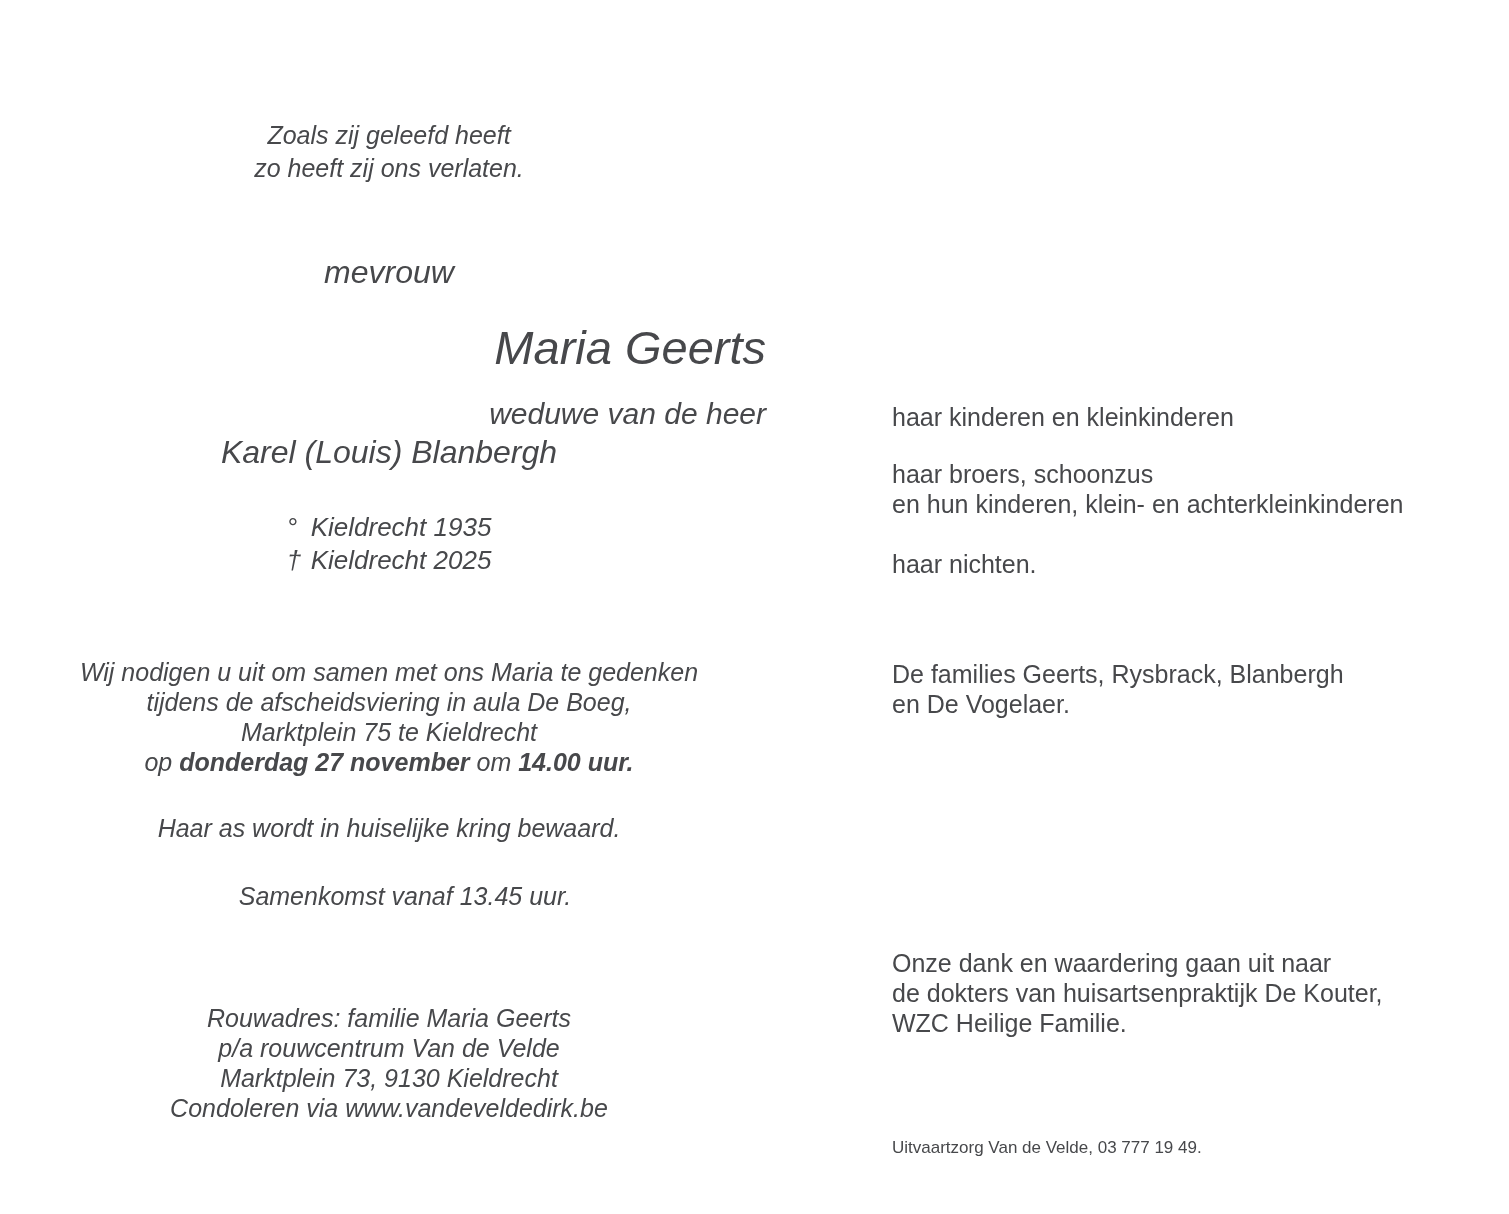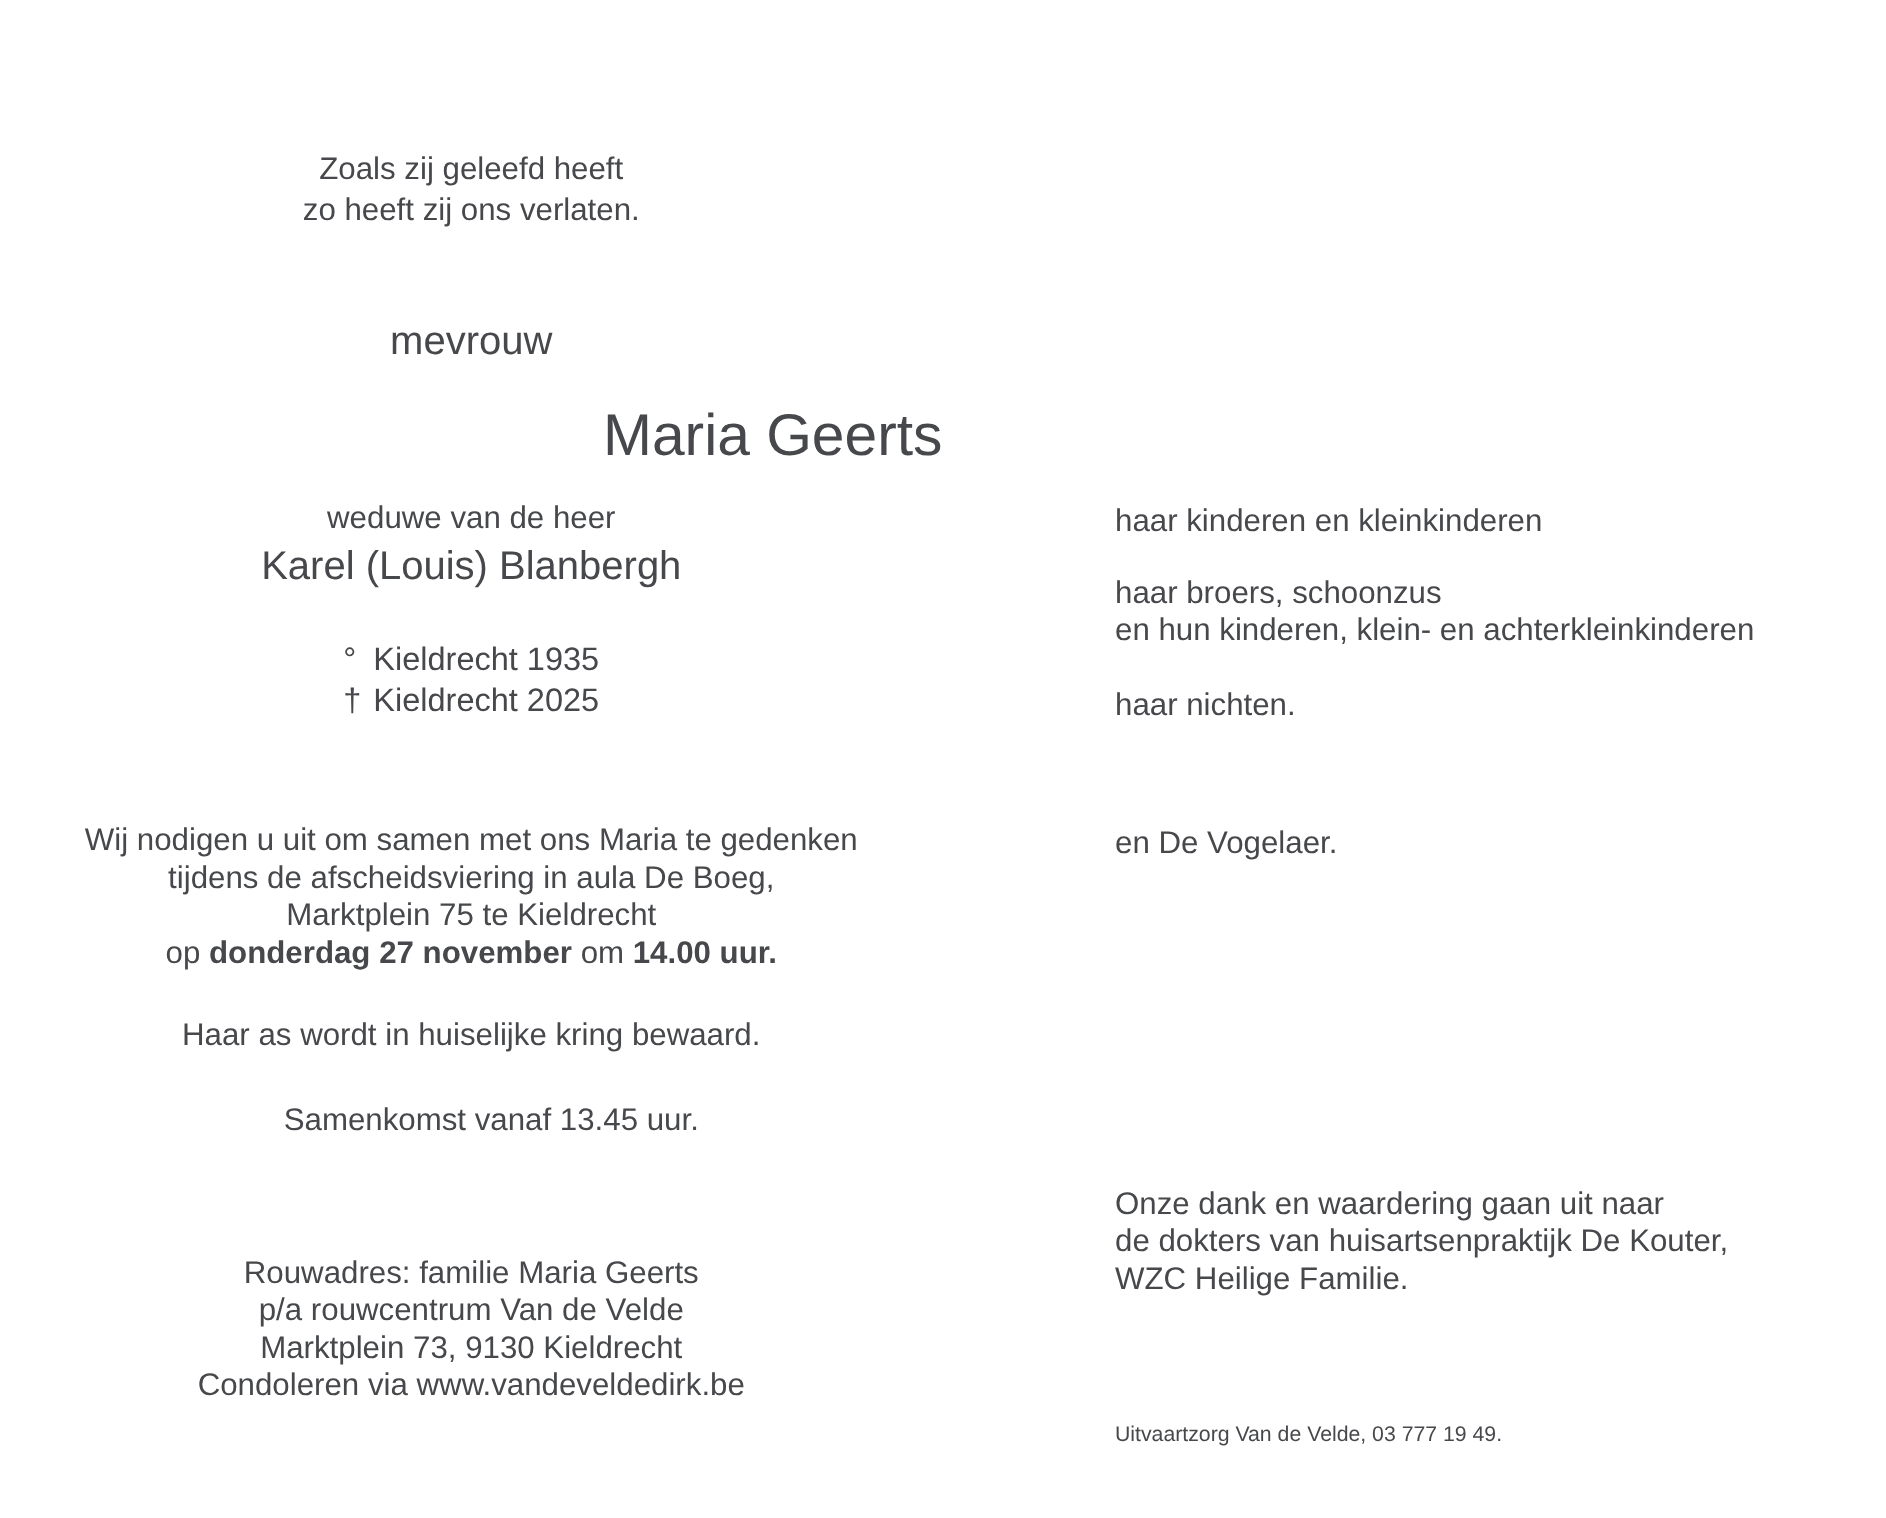--- a/index.html
+++ b/index.html
@@ -12,36 +12,37 @@
     width: 1509px;
     height: 1214px;
     background: #ffffff;
     color: #47484b;
     font-family: "Liberation Sans", "DejaVu Sans", sans-serif;
     overflow: hidden;
   }
   
   .lc {
     position: absolute;
-    left: 0;
+    left: 12px;
     width: 754px;
     text-align: center;
     white-space: nowrap;
+    font-style: italic;
   }
   
   .rc {
     position: absolute;
     left: 892px;
     text-align: left;
     white-space: nowrap;
   }
   .poem            { top: 119px; font-size: 25px; line-height: 33px; }
   .salutation      { top: 256px; font-size: 32px; line-height: 33px; }
   .deceased-name   { top: 321px; font-size: 47px; line-height: 54px; text-align: right; }
-  .widow-of        { top: 399px; font-size: 25px; line-height: 30px; }
+  .widow-of        { top: 399px; font-size: 30px; line-height: 30px; text-align: right; }
   .spouse-name     { top: 431px; font-size: 32px; line-height: 42px; }
   .dates           { top: 511px; font-size: 26px; line-height: 33px; }
   .dates-inner     { display: inline-block; text-align: left; }
   .date-sym        { display: inline-block; width: 24px; }
   .invitation      { top: 657px; font-size: 25px; line-height: 30px; }
   .ashes-note      { top: 813px; font-size: 25px; line-height: 30px; }
   .gathering-note  { top: 881px; font-size: 25px; line-height: 30px; margin-left: 16px; }
   .mourning-addr   { top: 1003px; font-size: 25px; line-height: 30px; }
   .rel-children    { top: 402px; font-size: 25px; line-height: 30px; }
   .rel-siblings    { top: 459px; font-size: 25px; line-height: 30px; }
@@ -107,20 +108,21 @@
     <div class="rc rel-children">haar kinderen en kleinkinderen</div>
 
     <div class="rc rel-siblings">
       <div>haar broers, schoonzus</div>
       <div>en hun kinderen, klein- en achterkleinkinderen</div>
     </div>
 
     <div class="rc rel-nieces">haar nichten.</div>
 
     <div class="rc families">
+      <div>De families Geerts, Rysbrack, Blanbergh</div>
       <div>en De Vogelaer.</div>
     </div>
 
     <div class="rc acknowledgement">
       <div>Onze dank en waardering gaan uit naar</div>
       <div>de dokters van huisartsenpraktijk De Kouter,</div>
       <div>WZC Heilige Familie.</div>
     </div>
 
     <div class="rc fh-footer">Uitvaartzorg Van de Velde, 03 777 19 49.</div>

